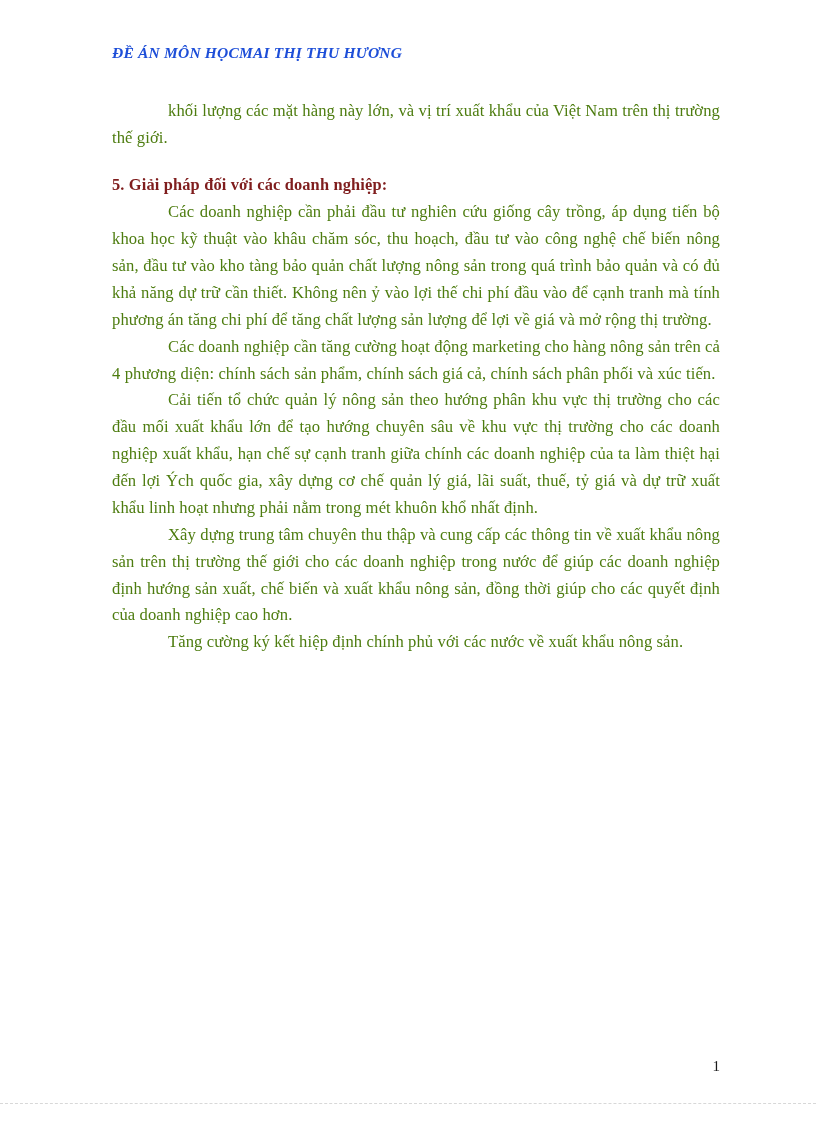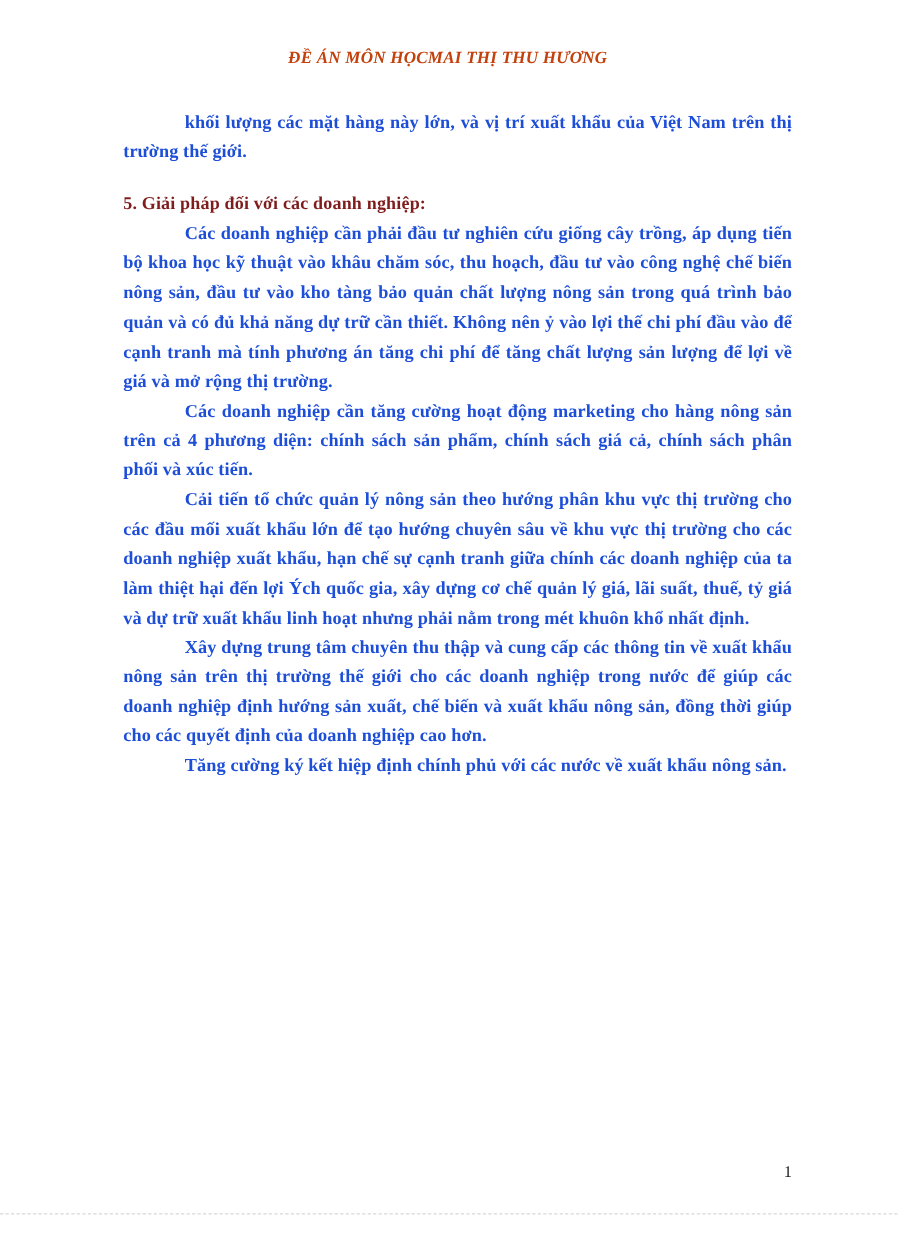--- a/index.html
+++ b/index.html
@@ -22,27 +22,27 @@
     height: 1123px;
     background: #fff;
     box-sizing: border-box;
   }
   .header {
     position: absolute;
     top: 44px;
     left: 112px;
     right: 96px;
     display: flex;
-    justify-content: center;
+    justify-content: flex-start;
     align-items: baseline;
     font-style: italic;
     font-weight: bold;
     font-size: 15.5px;
     letter-spacing: 0.2px;
-    color: #c2410c;
+    color: #1d4ed8;
   }
   .header-left {
     white-space: nowrap;
   }
   .header-right {
     white-space: nowrap;
     margin-right: 18px;
   }
   .content {
     position: absolute;
@@ -50,23 +50,22 @@
     left: 112px;
     width: 608px;
   }
   p.para {
     margin: 0 0 0 0;
     font-size: 16.6px;
     line-height: 1.62;
     text-align: justify;
     text-justify: inter-word;
     text-indent: 56px;
-    color: #1d4ed8;
+    color: #4d7c0f;
     letter-spacing: 0.1px;
-    font-weight: bold;
   }
   h2.section {
     margin: 21px 0 2px 0;
     font-size: 16.4px;
     font-weight: bold;
     line-height: 1.5;
     text-indent: 0;
     letter-spacing: 0.15px;
     color: #7f1d1d;
   }

